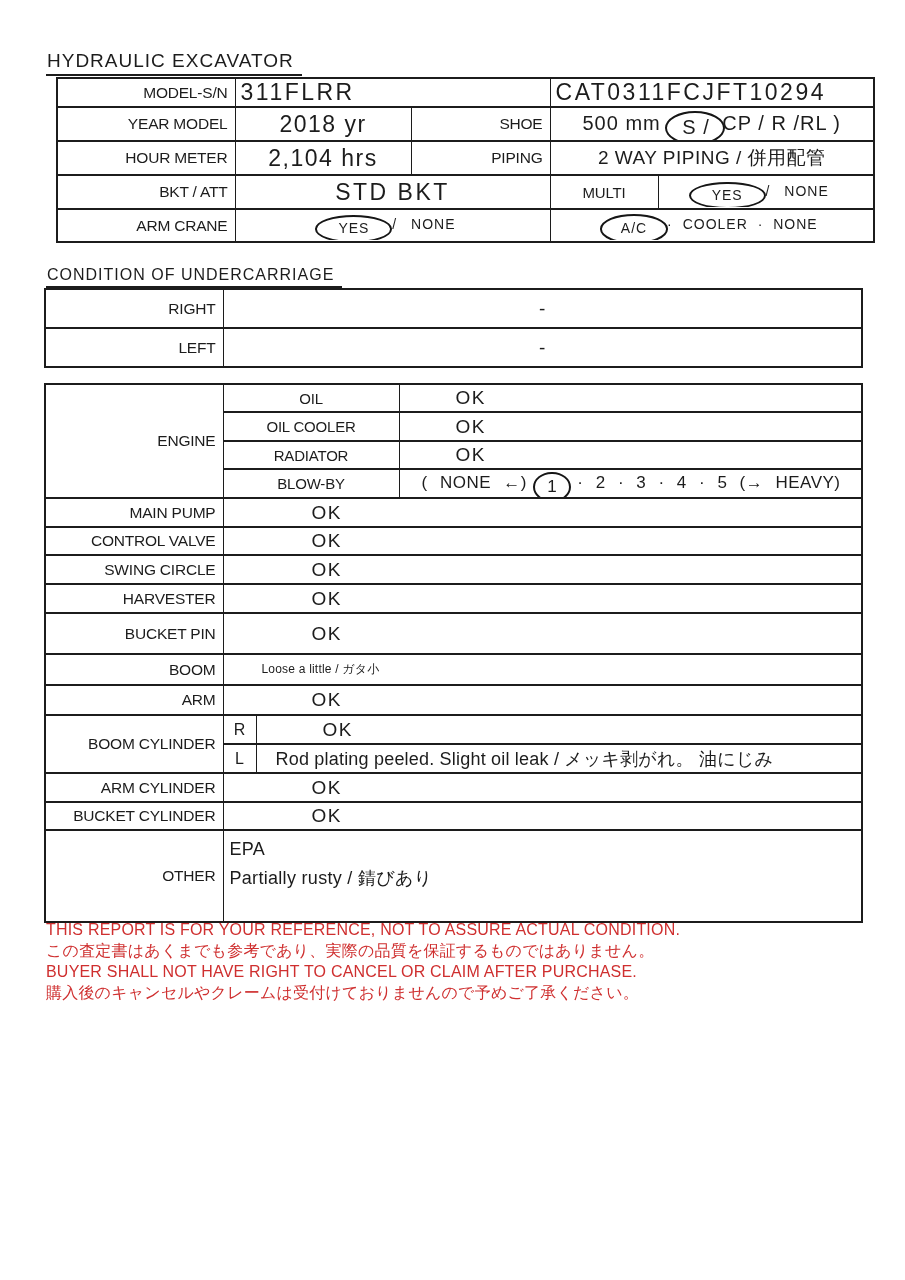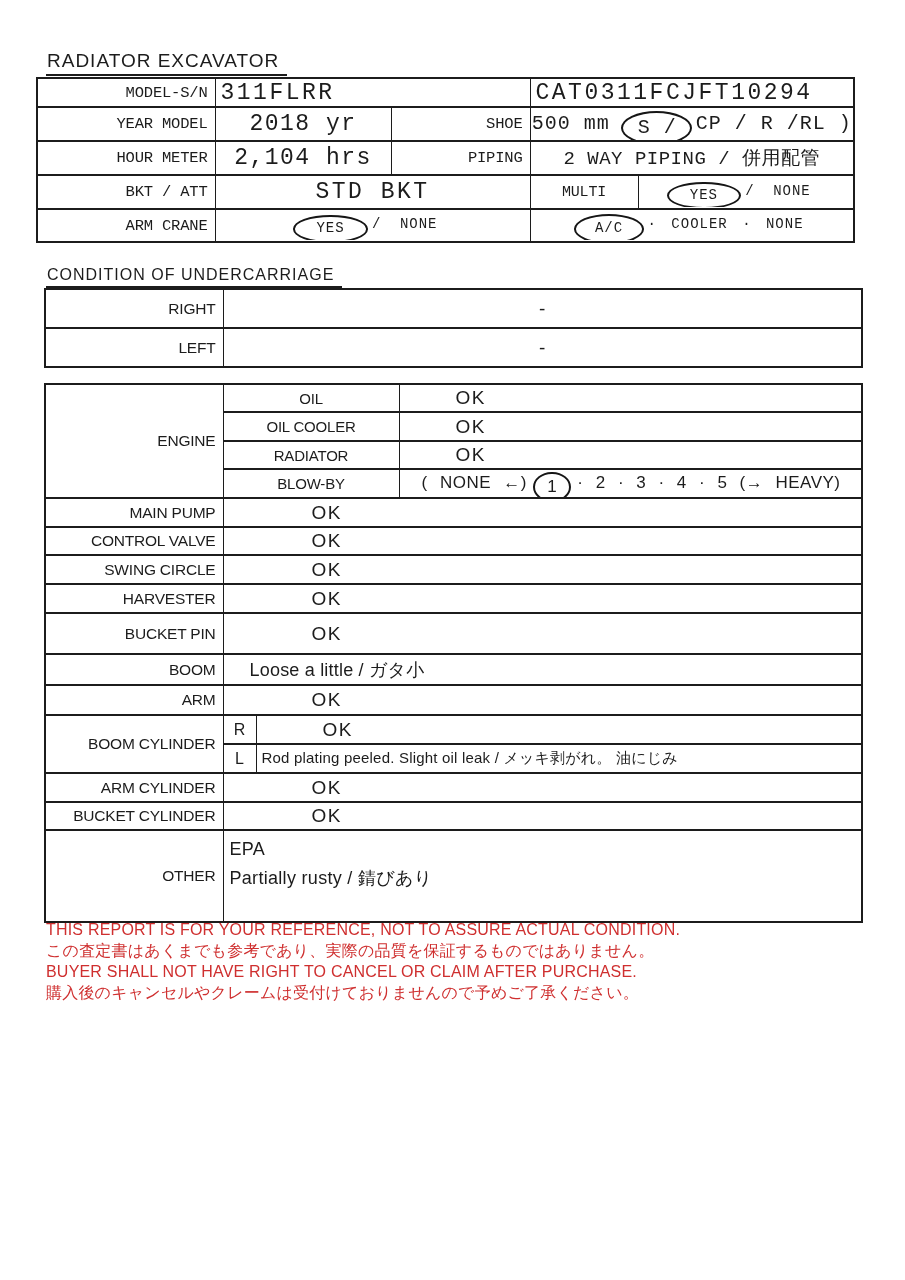--- a/index.html
+++ b/index.html
@@ -31,22 +31,22 @@
   .pip{ font-size:19px; letter-spacing:0.5px; }
   .opts{ font-size:14px; letter-spacing:1px; word-spacing:9px;border-radius:16px; }
   .ok{ font-size:19px; letter-spacing:1.5px; }
   .sub{ text-align:center; font-size:15px; letter-spacing:-0.2px; }
   .rl{ text-align:center; font-size:16px; }
   .dash{ text-align:center; font-size:19px; }
 
   .ok-eng{ padding-left:56px; }
   .ok-main{ padding-left:88px; }
   .ok-cyl{ padding-left:66px; }
-  .txtval{ font-size:18px; padding-left:26px; letter-spacing:0.2px; }
-  .cyl-l{ font-size:15px; padding-left:5px; letter-spacing:0.2px; }
+  .txtval{ font-size:12px; padding-left:38px; letter-spacing:0.2px; }
+  .cyl-l{ font-size:18px; padding-left:19px; letter-spacing:0.2px; }
   .blowby{ font-size:17px; padding-left:22px; word-spacing:7px; letter-spacing:0.5px; }
 
   .other-val{ vertical-align:top; padding:4px 0 0 6px; font-size:18px; line-height:29px; letter-spacing:0.3px; }
 
   
   .circ{
     display:inline-block; border:2px solid #161616; border-radius:50%;
     text-align:center; line-height:1.05; vertical-align:-4px; background:transparent;
   }
   .circ-s  { padding:4px 13px 5px 15px; margin:-8px -9px -8px -2px; }
@@ -57,23 +57,23 @@
   .disclaimer{
     position:absolute; left:46px; top:919px; color:#cf2f2f;
     font-size:16px; line-height:21px; letter-spacing:0.2px; white-space:nowrap;
   }
 </style>
 </head>
 <body>
 
 <div class="page">
 
-  <div class="hd hd1">RADIATOR EXCAVATOR</div>
-
-  <table style="left:36px; top:77px; width:817px;font-family:Liberation Mono, monospace;">
+  <div class="hd hd1">HYDRAULIC EXCAVATOR</div>
+
+  <table style="left:56px; top:77px; width:817px;">
     <colgroup>
         <col style="width:178px">
         <col style="width:176px">
         <col style="width:139px">
         <col style="width:108px">
         <col style="width:216px">
       </colgroup>
     <tbody>
         <tr style="height:29px">
       <td class="lbl">MODEL-S/N</td>

